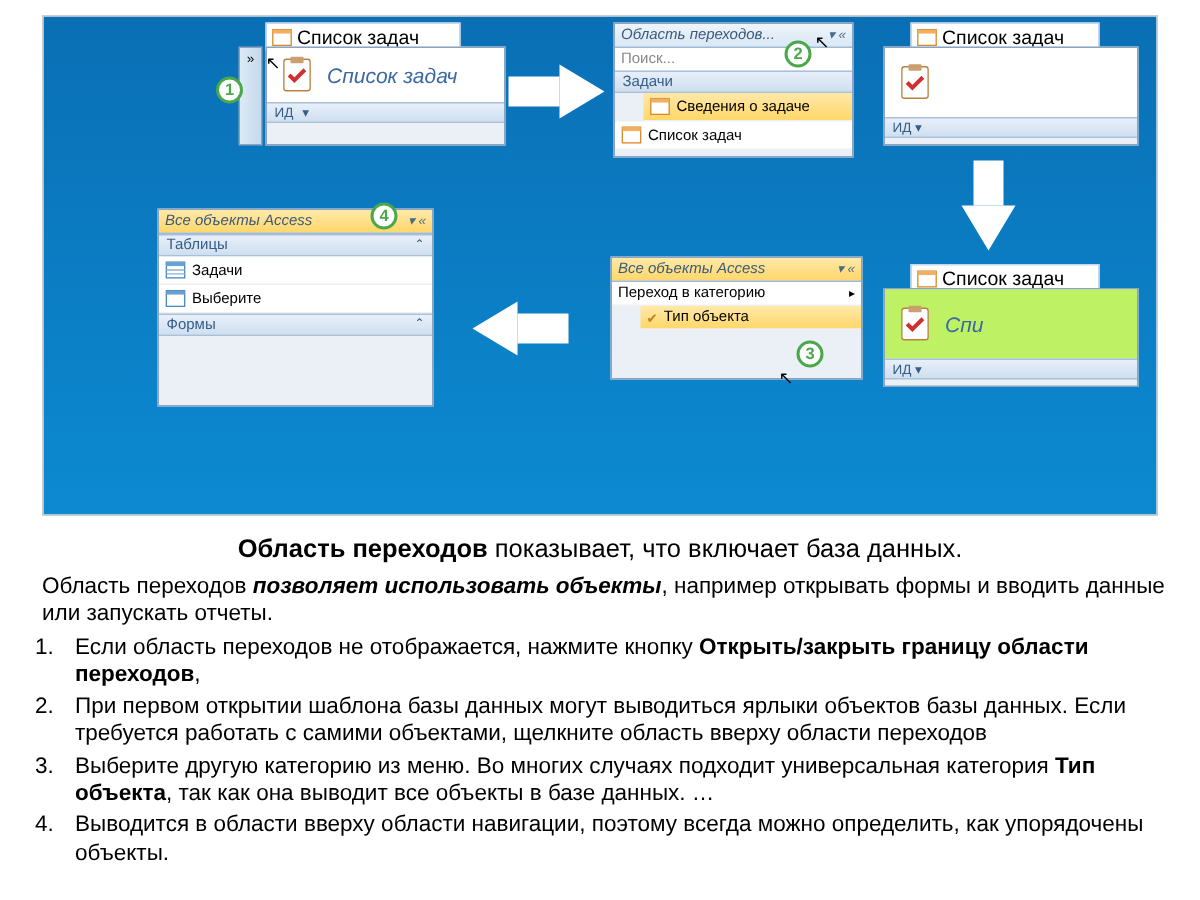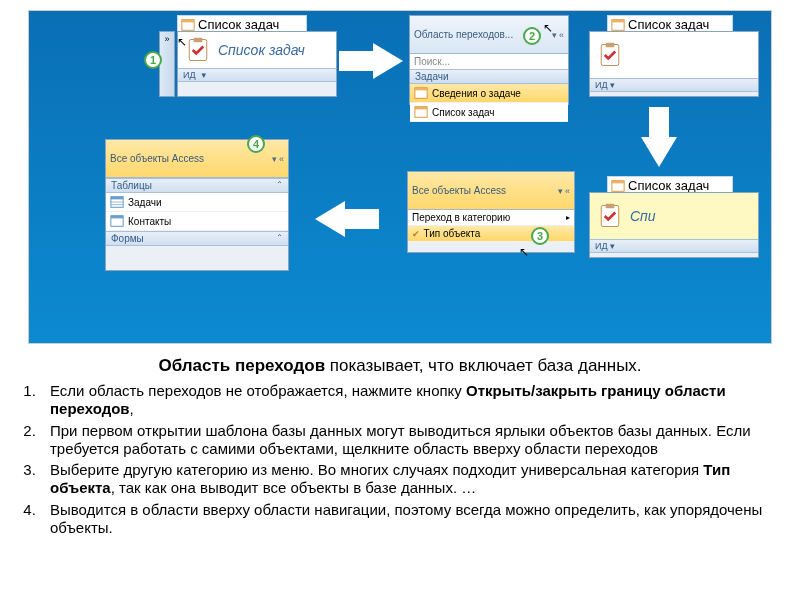--- a/index.html
+++ b/index.html
@@ -1,26 +1,26 @@
 <!DOCTYPE html>
 <html><head>
 <meta charset="utf-8">
 <style>
   * { box-sizing: border-box; margin: 0; padding: 0; }
   body { width: 800px; height: 600px; font-family: Arial, sans-serif; font-size: 13px; background: #fff; overflow: hidden; }
   .diagram { position: relative; width: 744px; height: 334px; margin: 10px auto 12px; background: linear-gradient(#0a6fb5,#0c8ad1); border: 1px solid #ccc; }
   .pane { position: absolute; background: #eaf0f6; border: 1px solid #8aa4c0; font-size: 10px; }
-  .pane .hdr { background: linear-gradient(#eef4fb,#d9e7f5); border-bottom: 1px solid #9fb9d4; padding: 13px 4px; color: #3a5a7a; display: flex; align-items: center; gap: 3px; }
+  .pane .hdr { background: linear-gradient(#eef4fb,#d9e7f5); border-bottom: 1px solid #9fb9d4; padding: 2px 4px; color: #3a5a7a; display: flex; gap: 3px; font-style: italic; }
   .titlebar { background: #fff; border: 1px solid #c5d7e9; padding: 1px 3px; display: flex; align-items: center; gap: 3px; position: absolute; }
   .ico { width: 14px; height: 14px; display: inline-block; flex-shrink: 0; }
   .ico svg { width: 100%; height: 100%; display: block; }
   .chev { font-size: 9px; color: #4a6a8a; }
   .badge { position: absolute; width: 18px; height: 18px; border-radius: 50%; background: #fff; border: 2px solid #4aa84a; color: #4aa84a; font-weight: bold; font-size: 11px; display: flex; align-items: center; justify-content: center; }
   .row { padding: 2px 4px; display: flex; align-items: center; gap: 4px; border-bottom: 1px solid #f0f0f0; background:#fff; }
-  .row.sel { background: linear-gradient(#ffe9a8,#ffd76a); }
+  .row.sel { background: linear-gradient(#ffe9a8,#ffd76a); margin-left: 19px; }
   .srow { padding: 2px 4px; background:#fff; color:#888; }
   .arrow { position: absolute; }
   .arrowR { width: 0; height: 0; border-top: 18px solid transparent; border-bottom: 18px solid transparent; border-left: 30px solid #fff; }
   .arrowL { width: 0; height: 0; border-top: 18px solid transparent; border-bottom: 18px solid transparent; border-right: 30px solid #fff; }
   .arrowD { width: 0; height: 0; border-left: 18px solid transparent; border-right: 18px solid transparent; border-top: 30px solid #fff; }
   .arrBarH { height: 20px; background:#fff; position:absolute; }
   .arrBarV { width: 20px; background:#fff; position:absolute; }
   .content { padding: 0 22px 0 22px; }
   .content h2 { font-size: 17px; text-align: center; margin: 6px 0; font-weight: normal; }
   .content h2 b { font-weight: bold; }
@@ -140,21 +140,21 @@
   <div class="titlebar" style="left:578px; top:165px; width:126px;">
     <span class="ico">
         <svg viewBox="0 0 16 16">
           <rect x="1" y="2" width="14" height="12" fill="#fff" stroke="#d88a2a"></rect>
           <rect x="1" y="2" width="14" height="3" fill="#f0b060"></rect>
         </svg>
       </span>
     <span>Список задач</span>
   </div>
   <div class="pane" style="left:560px; top:181px; width:170px; height:66px;">
-    <div style="display:flex;align-items:center;background:#fef9c3;padding:4px 6px;height:46px;">
+    <div style="display:flex;align-items:center;background:#bef264;padding:4px 6px;height:46px;">
       <span class="bigicon"><svg viewBox="0 0 32 32">
             <rect x="6" y="4" width="20" height="24" rx="2" fill="#fff" stroke="#b98040"></rect>
             <rect x="11" y="2" width="10" height="5" rx="1" fill="#caa070"></rect>
             <path d="M10 16 l4 4 l8 -8" stroke="#d03030" stroke-width="3" fill="none"></path>
           </svg></span>
       <span style="font-size:14px;color:#3a6aa0;font-style:italic;margin-left:6px;">Спи</span>
     </div>
     <div class="secbar" style="font-size:9px;"><span>ИД</span> ▾</div>
   </div>
 
@@ -178,29 +178,30 @@
         </span>
         <span>Задачи</span>
       </div>
     <div class="row">
         <span class="ico">
           <svg viewBox="0 0 16 16">
             <rect x="1" y="2" width="14" height="12" fill="#fff" stroke="#4a88c0"></rect>
             <rect x="1" y="2" width="14" height="3" fill="#6aa0d0"></rect>
           </svg>
         </span>
-        <span>Контакты</span>
+        <span>Выберите</span>
       </div>
     <div class="secbar"><span>Формы</span><span style="float:right;font-size:8px;">⌃</span></div>
   </div>
   <span class="badge" style="left:218px;top:124px;">4</span>
 
 </div>
 
 <div class="content">
   <h2><b>Область переходов</b><span> показывает, что включает база данных.</span></h2>
+  <p><span>Область переходов </span><b><i>позволяет использовать объекты</i></b><span>, например открывать формы и вводить данные или запускать отчеты.</span></p>
   <ol>
     <li><span>Если область переходов не отображается, нажмите кнопку </span><b>Открыть/закрыть границу области переходов</b><span>,</span></li>
     <li>При первом открытии шаблона базы данных могут выводиться ярлыки объектов базы данных. Если требуется работать с самими объектами, щелкните область вверху области переходов</li>
     <li><span>Выберите другую категорию из меню. Во многих случаях подходит универсальная категория </span><b>Тип объекта</b><span>, так как она выводит все объекты в базе данных. …</span></li>
     <li>Выводится в области вверху области навигации, поэтому всегда можно определить, как упорядочены объекты.</li>
   </ol>
 </div>
 
 </body></html>

